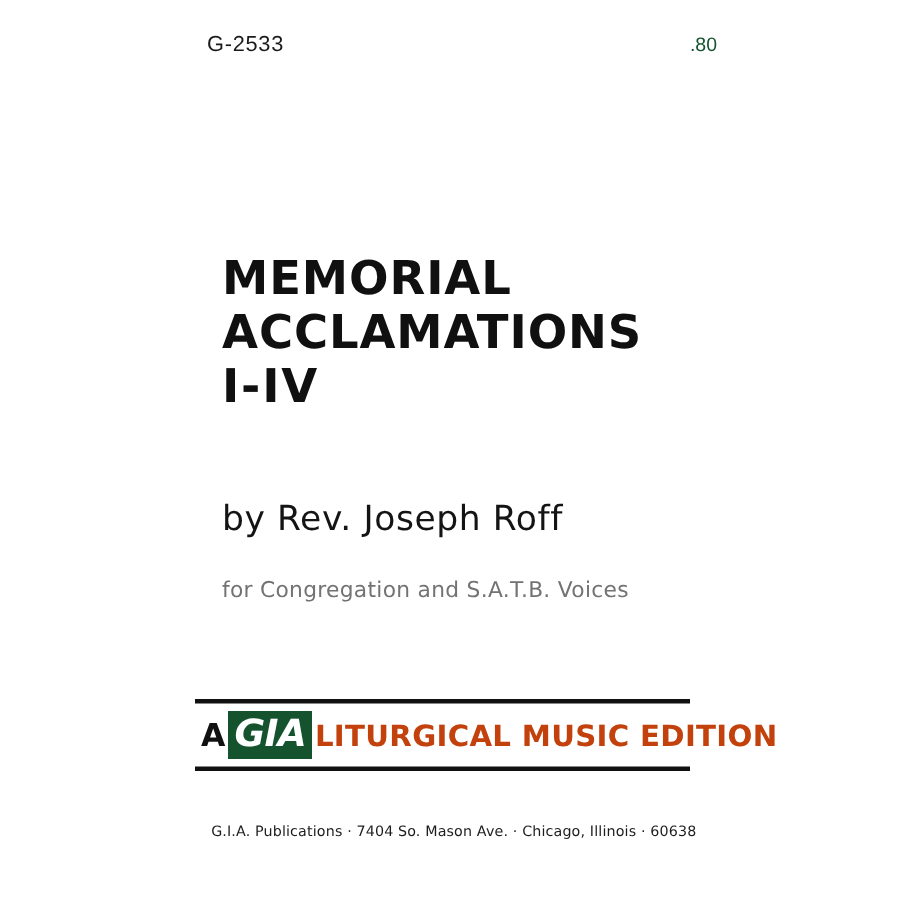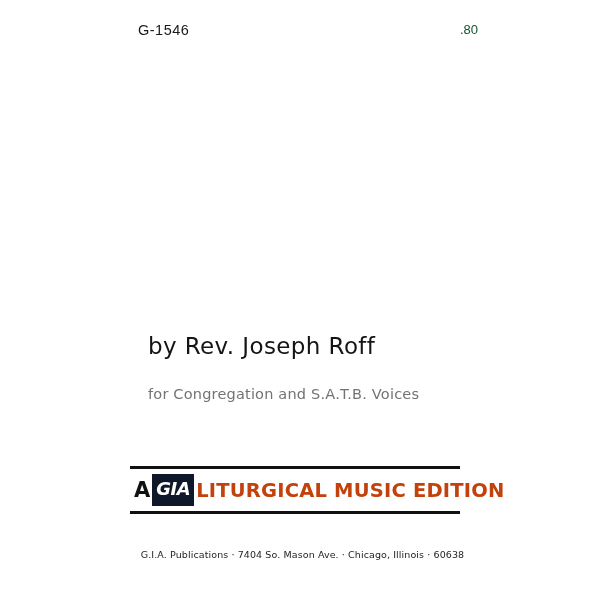--- a/index.html
+++ b/index.html
@@ -111,26 +111,26 @@
   .logo-a {
     font-family: "DejaVu Sans", sans-serif;
     font-weight: bold;
     font-size: 21px;
     color: #111111;
     margin-left: 4px;
     margin-right: 2px;
     letter-spacing: 0;
   }
   .logo-gia {
-    background: #0f172a;
+    background: #14532d;
     color: #ffffff;
     font-family: "DejaVu Sans", sans-serif;
     font-weight: bold;
     font-style: italic;
-    font-size: 18px;
+    font-size: 25px;
     padding: 0px 4px 2px 4px;
     line-height: 30px;
     letter-spacing: -0.5px;
   }
   .logo-edition {
     font-family: "DejaVu Sans", sans-serif;
     font-weight: bold;
     font-size: 19.5px;
     color: #c2410c;
     letter-spacing: 0.2px;
@@ -149,24 +149,29 @@
     letter-spacing: 0.1px;
     color: #1d1d1d;
   }
 </style>
 </head>
 <body>
 
 <div class="page">
 
   <div class="top-row">
-    <div class="catalog-number">G-1546</div>
+    <div class="catalog-number">G-2533</div>
     <div class="price">.80</div>
   </div>
 
+  <div class="title-block">
+    <div class="title-line first">MEMORIAL</div>
+    <div class="title-line second">ACCLAMATIONS</div>
+    <div class="title-line third">I-IV</div>
+  </div>
 
   <div class="composer">by  Rev. Joseph Roff</div>
 
   <div class="subtitle">for Congregation and S.A.T.B. Voices</div>
 
   <div class="logo-band">
     <div class="rule top"></div>
     <div class="logo-inner">
       <span class="logo-a">A</span>
       <span class="logo-gia">GIA</span>

